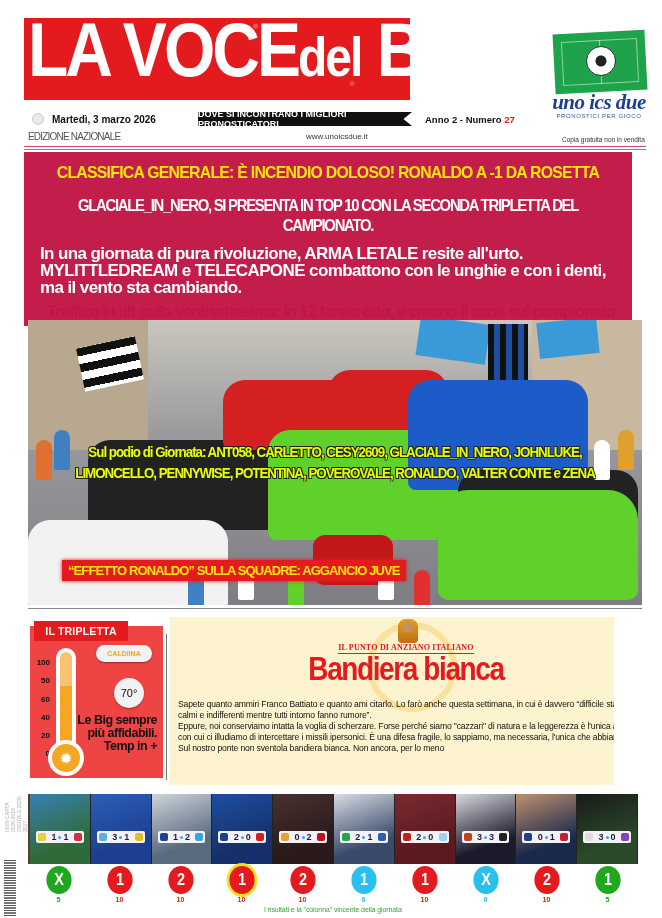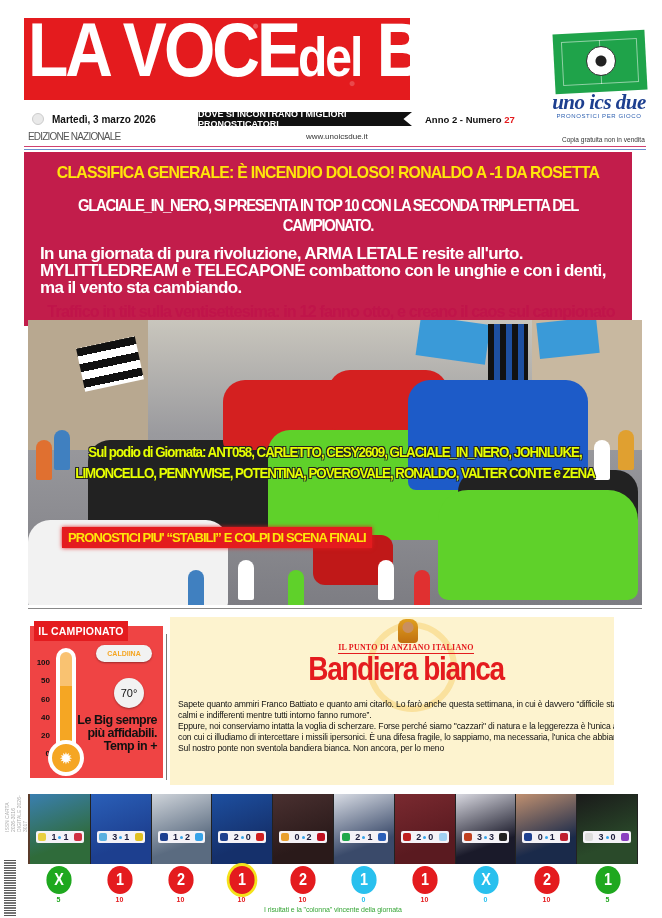--- a/index.html
+++ b/index.html
@@ -294,26 +294,26 @@
     <div class="person" style="left:26px;top:110px;background:#4080c0;"></div>
     <div class="person" style="left:566px;top:120px;background:#fff;"></div>
     <div class="person" style="left:590px;top:110px;background:#e0a030;"></div>
     <div class="person" style="left:210px;top:240px;background:#fff;"></div>
     <div class="person" style="left:260px;top:250px;background:#5fd12a;"></div>
     <div class="person" style="left:350px;top:240px;background:#fff;"></div>
     <div class="person" style="left:386px;top:250px;background:#e03030;"></div>
     <div class="person" style="left:160px;top:250px;background:#4080c0;"></div>
   </div>
   <div class="podio">Sul podio di Giornata: ANT058, CARLETTO, CESY2609, GLACIALE_IN_NERO, JOHNLUKE, LIMONCELLO, PENNYWISE, POTENTINA, POVEROVALE, RONALDO, VALTER CONTE e ZENA</div>
-  <div class="kicker k1">PRONOSTICI PIU' “STABILI” E COLPI DI SCENA FINALI</div>
+  <div class="kicker k2">“EFFETTO RONALDO” SULLA SQUADRE: AGGANCIO JUVE</div>
 </div>
 
 <div class="section-rule"></div>
 
-<div class="termo-label">IL CAMPIONATO</div>
+<div class="termo-label">IL TRIPLETTA</div>
 <div class="termo">
   <div class="scale">
     <div>100</div>
     <div>50</div>
     <div>60</div>
     <div>40</div>
     <div>20</div>
     <div>0</div>
   </div>
   <div class="tube">

